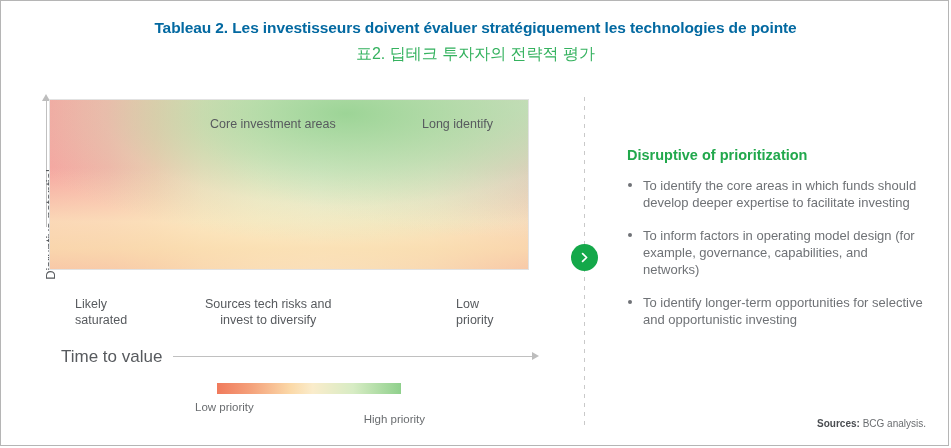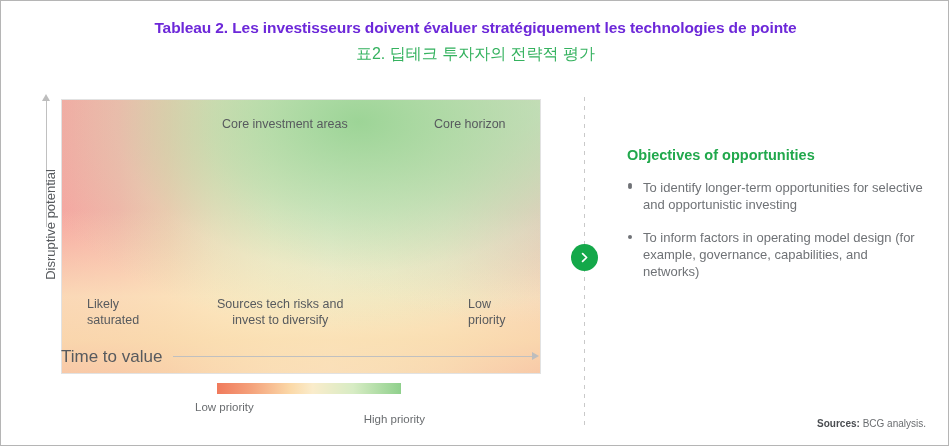--- a/index.html
+++ b/index.html
@@ -27,36 +27,36 @@
   
   #title-block {
     position: absolute;
     left: 0; top: 18px;
     width: 949px;
     text-align: center;
   }
   #title-fr {
     font-size: 15.5px;
     font-weight: bold;
-    color: #6d28d9;
+    color: #0369a1;
     letter-spacing: -0.1px;
     white-space: nowrap;
   }
   #title-ko {
     margin-top: 7px;
     font-size: 16px;
     color: #35b25f;
     white-space: nowrap;
   }
 
   
   #matrix-wrap {
     position: absolute;
-    left: 60px; top: 98px;
-    width: 480px; height: 275px;
+    left: 48px; top: 98px;
+    width: 480px; height: 171px;
   }
   #matrix {
     position: absolute;
     inset: 0;
     border: 1px solid #e2e2e2;
     box-sizing: border-box;
     background:
       radial-gradient(115% 125% at 62% 8%, rgba(150,210,145,0.92) 0%, rgba(168,217,162,0.62) 26%, rgba(190,226,184,0.26) 44%, rgba(255,255,255,0) 62%),
       radial-gradient(120% 130% at 100% 4%, rgba(205,232,200,0.85) 0%, rgba(221,239,216,0.45) 34%, rgba(255,255,255,0) 60%),
       linear-gradient(to bottom, rgba(255,232,170,0) 40%, rgba(252,233,190,0.75) 72%, rgba(250,222,175,0.85) 88%, rgba(249,215,170,0.7) 100%),
@@ -224,21 +224,21 @@
 
   <div id="yaxis">
     <div id="yaxis-line"></div>
     <div id="yaxis-arrow"></div>
     <div id="yaxis-text">Disruptive potential</div>
   </div>
 
   <div id="matrix-wrap">
     <div id="matrix">
       <div class="mx-label" id="lbl-core">Core investment areas</div>
-      <div class="mx-label" id="lbl-long">Core horizon</div>
+      <div class="mx-label" id="lbl-long">Long identify</div>
       <div class="mx-label" id="lbl-likely">Likely
 saturated</div>
       <div class="mx-label" id="lbl-evaluate">Sources tech risks and
 invest to diversify</div>
       <div class="mx-label" id="lbl-lowprio">Low
 priority</div>
     </div>
   </div>
 
   <div id="xaxis">
@@ -256,32 +256,33 @@
   </div>
 
   <div id="divider"></div>
   <div id="chevron-btn">
     <svg width="13" height="13" viewBox="0 0 13 13" aria-hidden="true">
       <path d="M4.6 2.6 L8.6 6.5 L4.6 10.4" fill="none" stroke="#ffffff" stroke-width="1.7" stroke-linecap="round" stroke-linejoin="round"></path>
     </svg>
   </div>
 
   <div id="panel">
-    <div id="panel-heading">Objectives of opportunities</div>
+    <div id="panel-heading">Disruptive of prioritization</div>
 
     <div class="bullet-row">
       <span class="bullet-dot"></span>
+      <span>To identify the core areas in which funds should develop deeper expertise to facilitate investing</span>
+    </div>
+    <div class="bullet-row">
+      <span class="bullet-dot"></span>
+      <span>To inform factors in operating model design (for example, governance, capabilities, and networks)</span>
     </div>
     <div class="bullet-row">
       <span class="bullet-dot"></span>
       <span>To identify longer-term opportunities for selective and opportunistic investing</span>
     </div>
-    <div class="bullet-row">
-      <span class="bullet-dot"></span>
-      <span>To inform factors in operating model design (for example, governance, capabilities, and networks)</span>
-    </div>
   </div>
 
   <div id="sources">
     <span id="sources-label">Sources:</span><span> BCG analysis.</span>
   </div>
 
 </div>
 
 </body></html>

